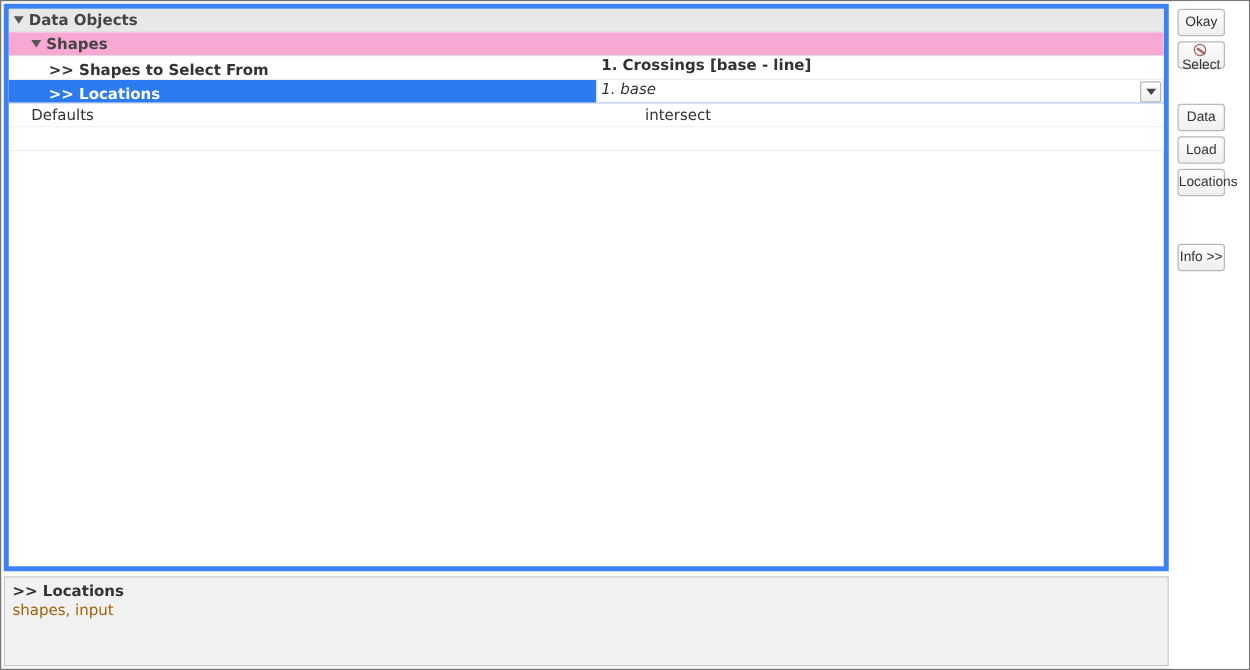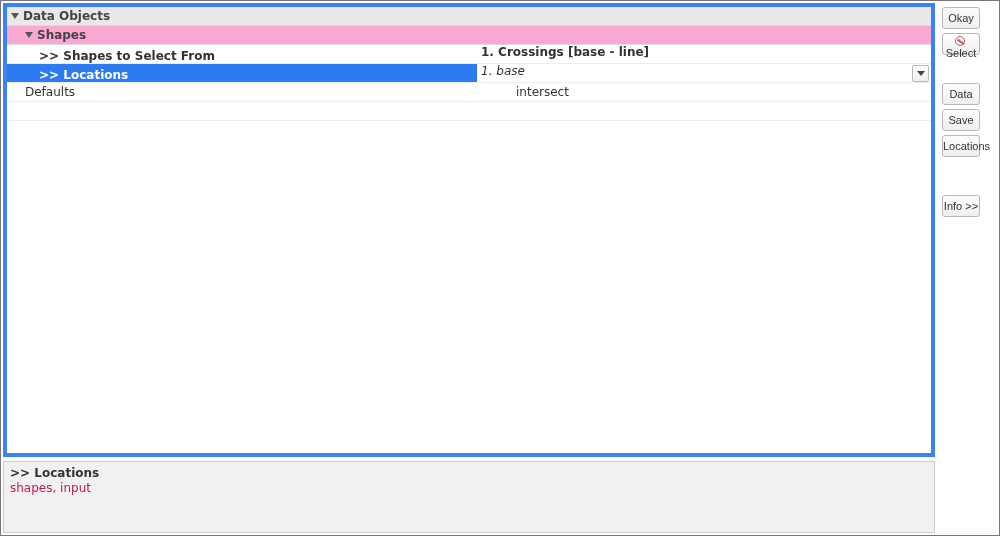--- a/index.html
+++ b/index.html
@@ -37,21 +37,21 @@
   .desc-area {
     height: 72px;
     border: 1px solid #ccc;
     margin-top: 4px;
     background: #f1f1f1;
     padding: 4px 6px;
     font-size: 12px;
     color: #444;
   }
   .desc-title { font-weight: bold; color: #333; }
-  .desc-sub { color: #be185d; margin-top: 1px; }
+  .desc-sub { color: #a16207; margin-top: 1px; }
 
   .right-pane {
     width: 62px;
     padding: 6px 5px;
     background: #fff;
     display: flex;
     flex-direction: column;
     gap: 4px;
   }
   .right-pane .spacer20 { height: 20px; }
@@ -268,21 +268,21 @@
       <span class="btn-label">Okay</span>
     </button>
     <button class="panel-btn">
       <span class="cancel-icon"></span><span class="btn-label">Select</span>
     </button>
     <div class="spacer20"></div>
     <button class="panel-btn">
       <span class="btn-label">Data</span>
     </button>
     <button class="panel-btn">
-      <span class="btn-label">Save</span>
+      <span class="btn-label">Load</span>
     </button>
     <button class="panel-btn">
       <span class="btn-label">Locations</span>
     </button>
     <div class="spacer30"></div>
     <button class="panel-btn">
       <span class="btn-label">Info &gt;&gt;</span>
     </button>
   </div>
 

